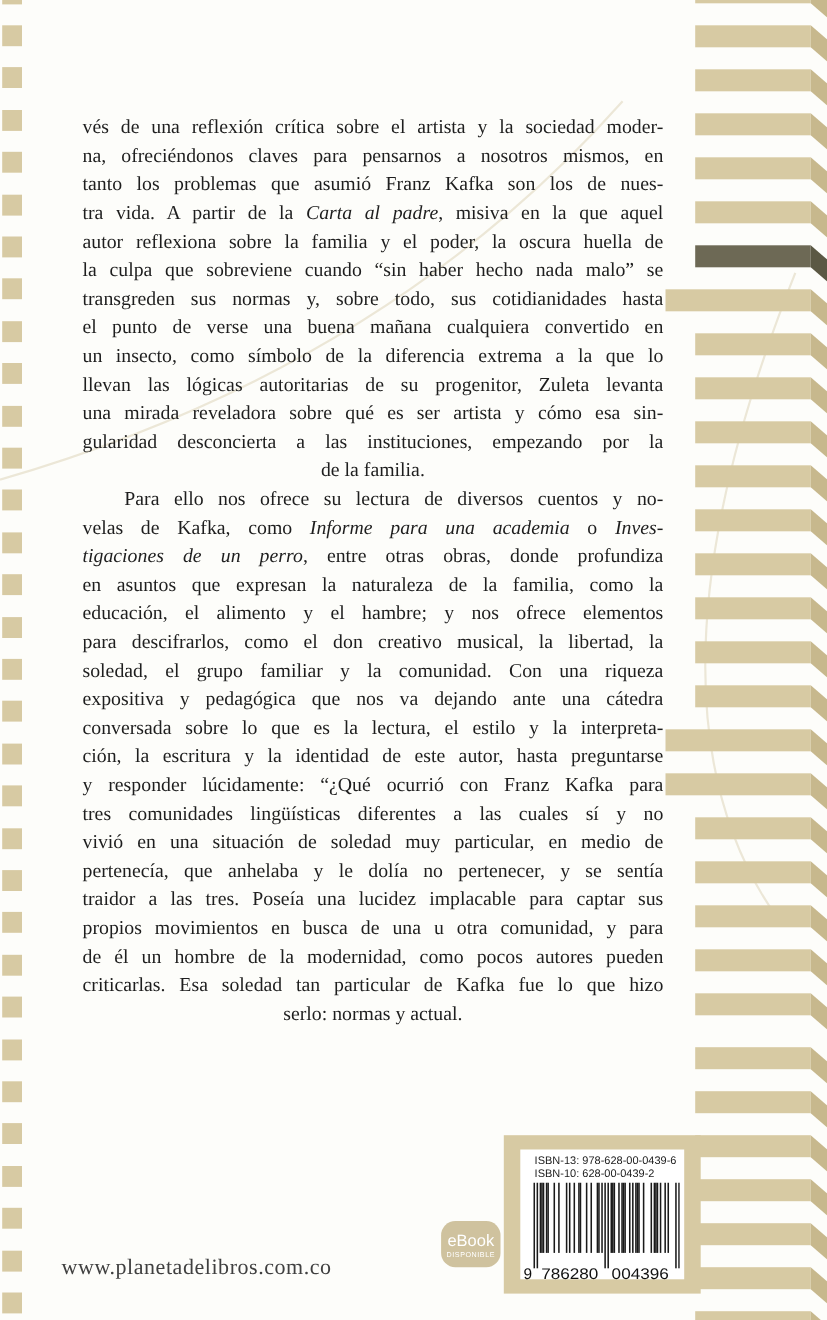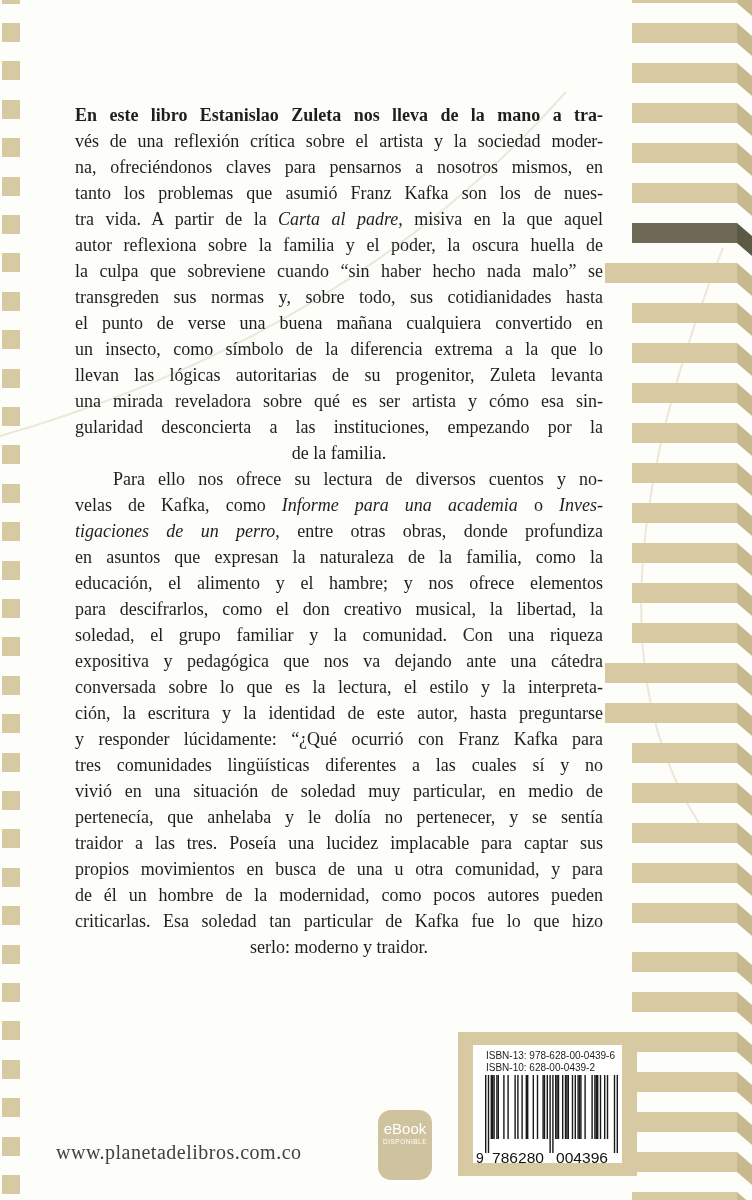--- a/index.html
+++ b/index.html
@@ -10,21 +10,21 @@
   #blurb{position:absolute;left:75px;top:102px;width:528px;font-size:18px;line-height:26px;color:#1e1e1e;}
   .line{text-align:justify;text-align-last:justify;height:26px;}
   .line.nojust{text-align:center;text-align-last:auto;}
   .line.indent{text-indent:38px;}
   .b{font-weight:bold;}
   .i{font-style:italic;}
   .bframe{position:absolute;left:458px;top:1032px;width:179px;height:144px;}
   .blabel{position:absolute;left:15px;top:13px;width:149px;height:118px;background:#fff;box-sizing:border-box;padding-top:5px;}
   .isbn{font:10px/11.5px "Liberation Sans","DejaVu Sans",sans-serif;color:#1c1c1c;margin-left:13px;white-space:nowrap;}
   #barcode{display:block;margin:2px 0 0 3px;}
-  .badge{position:absolute;left:378px;top:1110px;width:54px;height:70px;border-radius:13px;
+  .badge{position:absolute;left:401px;top:1110px;width:54px;height:42px;border-radius:13px;
          text-align:center;font-family:"Liberation Sans","DejaVu Sans",sans-serif;color:#fff;}
   .badge .t{margin-top:11px;font-size:15px;line-height:16px;}
   .badge .s{font-size:6.5px;letter-spacing:.5px;margin-top:1px;}
   .ariel{position:absolute;left:72px;top:1087px;font-style:italic;font-size:42px;line-height:46px;color:#141414;}
   .website{position:absolute;left:56px;top:1141px;font-size:20px;letter-spacing:.5px;}
 </style>
 </head>
 <body>
 
 <div class="page">
@@ -128,21 +128,20 @@
       <polygon points="737,1072 752,1085 752,1105 737,1092" fill="#c7b88d"></polygon>
       <rect x="632" y="1112" width="105" height="20" fill="#d7caa3"></rect>
       <polygon points="737,1112 752,1125 752,1145 737,1132" fill="#c7b88d"></polygon>
       <rect x="632" y="1152" width="105" height="20" fill="#d7caa3"></rect>
       <polygon points="737,1152 752,1165 752,1185 737,1172" fill="#c7b88d"></polygon>
       <rect x="632" y="1192" width="105" height="20" fill="#d7caa3"></rect>
       <polygon points="737,1192 752,1205 752,1225 737,1212" fill="#c7b88d"></polygon>
     </svg>
 
   <div id="blurb">
-      <div class="line"><span class="b">En este libro Estanislao Zuleta nos lleva de la mano a tra-</span></div>
       <div class="line"><span>vés de una reflexión crítica sobre el artista y la sociedad moder-</span></div>
       <div class="line"><span>na, ofreciéndonos claves para pensarnos a nosotros mismos, en</span></div>
       <div class="line"><span>tanto los problemas que asumió Franz Kafka son los de nues-</span></div>
       <div class="line"><span>tra vida. A partir de la </span><span class="i">Carta al padre</span><span>, misiva en la que aquel</span></div>
       <div class="line"><span>autor reflexiona sobre la familia y el poder, la oscura huella de</span></div>
       <div class="line"><span>la culpa que sobreviene cuando “sin haber hecho nada malo” se</span></div>
       <div class="line"><span>transgreden sus normas y, sobre todo, sus cotidianidades hasta</span></div>
       <div class="line"><span>el punto de verse una buena mañana cualquiera convertido en</span></div>
       <div class="line"><span>un insecto, como símbolo de la diferencia extrema a la que lo</span></div>
       <div class="line"><span>llevan las lógicas autoritarias de su progenitor, Zuleta levanta</span></div>
@@ -160,21 +159,21 @@
       <div class="line"><span>conversada sobre lo que es la lectura, el estilo y la interpreta-</span></div>
       <div class="line"><span>ción, la escritura y la identidad de este autor, hasta preguntarse</span></div>
       <div class="line"><span>y responder lúcidamente: “¿Qué ocurrió con Franz Kafka para</span></div>
       <div class="line"><span>tres comunidades lingüísticas diferentes a las cuales sí y no</span></div>
       <div class="line"><span>vivió en una situación de soledad muy particular, en medio de</span></div>
       <div class="line"><span>pertenecía, que anhelaba y le dolía no pertenecer, y se sentía</span></div>
       <div class="line"><span>traidor a las tres. Poseía una lucidez implacable para captar sus</span></div>
       <div class="line"><span>propios movimientos en busca de una u otra comunidad, y para</span></div>
       <div class="line"><span>de él un hombre de la modernidad, como pocos autores pueden</span></div>
       <div class="line"><span>criticarlas. Esa soledad tan particular de Kafka fue lo que hizo</span></div>
-      <div class="line nojust"><span>serlo: moderno y traidor.</span></div>
+      <div class="line nojust"><span>serlo: normas y actual.</span></div>
     </div>
 
   <div class="bframe" style="background: rgb(215, 202, 163);">
     <div class="blabel">
       <div class="isbn">ISBN-13: 978-628-00-0439-6</div>
       <div class="isbn">ISBN-10: 628-00-0439-2</div>
       <svg id="barcode" width="142" height="90" viewBox="0 0 142 90">
           <rect x="9" y="0" width="1.4" height="78" fill="#1a1a1a"></rect>
           <rect x="11.8" y="0" width="1.4" height="78" fill="#1a1a1a"></rect>
           <rect x="14.6" y="0" width="1.4" height="64" fill="#1a1a1a"></rect>

